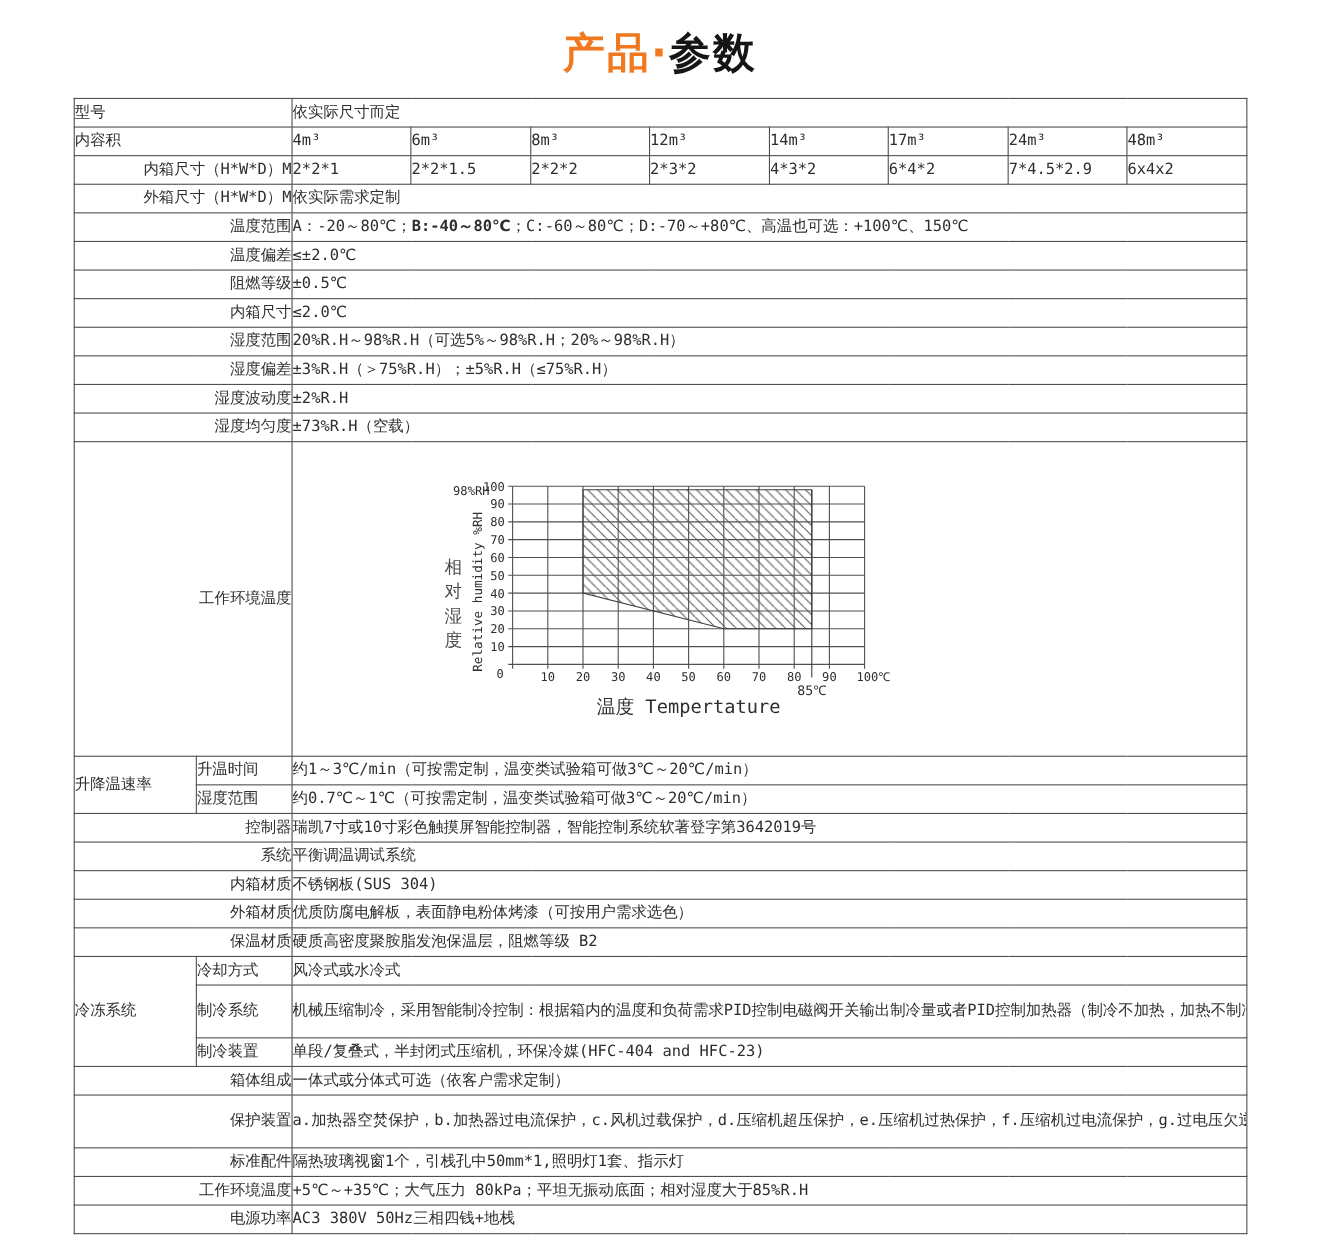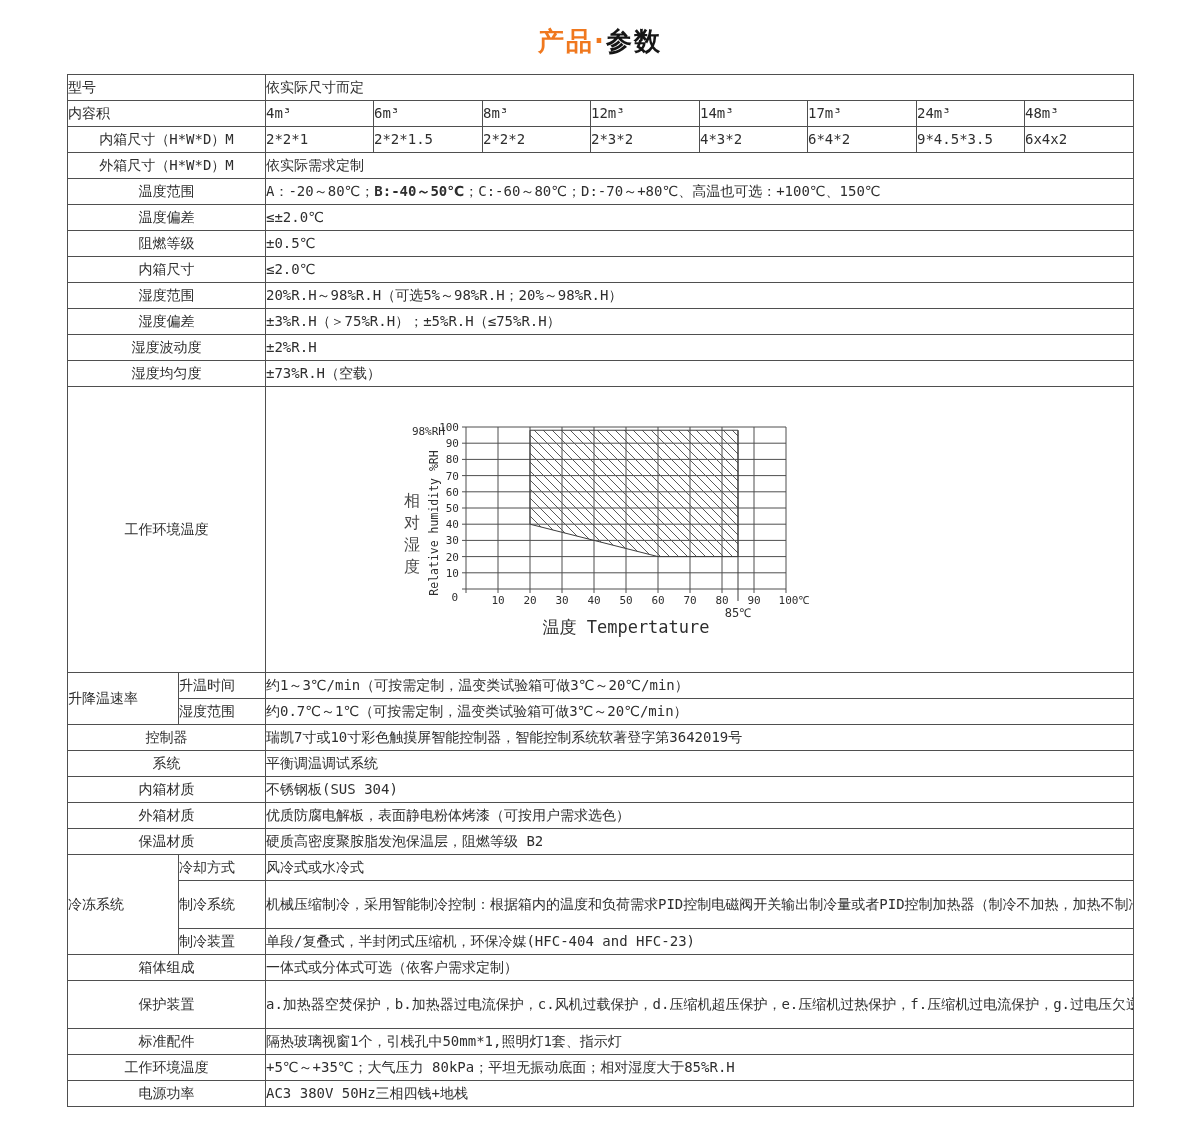--- a/index.html
+++ b/index.html
@@ -6,21 +6,21 @@
   body{
     width:1200px;height:1143px;
     font-family:"DejaVu Sans Mono","DejaVu Sans",monospace;
     color:#2e2e2e;
     -webkit-font-smoothing:none;
   }
   .page-title{
     margin-top:26px;
     text-align:center;
     font-family:"DejaVu Sans","Liberation Sans",sans-serif;
-    font-size:26px;
+    font-size:38px;
     font-weight:bold;
     letter-spacing:2px;
     line-height:1.2;
   }
   .page-title .t-orange{color:#F0781E;}
   .page-title .t-black{color:#151515;}
 
   table.spec{
     border-collapse:collapse;
     table-layout:fixed;
@@ -29,21 +29,21 @@
   }
   table.spec td{
     border:1px solid #4f4f4f;
     font-size:14px;
     line-height:1.35;
     padding:0;
     vertical-align:middle;
     overflow:hidden;
     white-space:nowrap;
   }
-  td.lab{padding-left:19px;text-align:center;}
+  td.lab{padding-left:19px;text-align:right;}
   td.cen{text-align:left;}
   td.val{padding-left:20px;text-align:left;margin-top:38px;}
   td.wrap{white-space:normal;padding-top:3px;padding-bottom:3px;padding-right:14px;line-height:20px;}
   tr.r26{height:26px;}
   tr.r48{height:48px;}
   tr.rchart{height:285px;}
   .chart-wrap{position:relative;width:100%;height:285px;}
   .chart-wrap svg{position:absolute;left:132px;top:24px;}
   b{font-weight:bold;}
 </style>
@@ -87,32 +87,32 @@
   </tr>
 
   <tr class="r26">
     <td class="lab" colspan="2">内箱尺寸（H*W*D）M</td>
     <td class="cen">2*2*1</td>
     <td class="cen">2*2*1.5</td>
     <td class="cen">2*2*2</td>
     <td class="cen">2*3*2</td>
     <td class="cen">4*3*2</td>
     <td class="cen">6*4*2</td>
-    <td class="cen">9*4.5*3.5</td>
+    <td class="cen">7*4.5*2.9</td>
     <td class="cen">6x4x2</td>
   </tr>
 
   <tr class="r26">
     <td class="lab" colspan="2">外箱尺寸（H*W*D）M</td>
     <td class="val" colspan="8">依实际需求定制</td>
   </tr>
 
   <tr class="r26">
     <td class="lab" colspan="2">温度范围</td>
-    <td class="val" colspan="8"><span>A：-20～80℃；</span><b>B:-40～50℃</b><span>；C:-60～80℃；D:-70～+80℃、高温也可选：+100℃、150℃</span></td>
+    <td class="val" colspan="8"><span>A：-20～80℃；</span><b>B:-40～80℃</b><span>；C:-60～80℃；D:-70～+80℃、高温也可选：+100℃、150℃</span></td>
   </tr>
 
   <tr class="r26">
     <td class="lab" colspan="2">温度偏差</td>
     <td class="val" colspan="8">≤±2.0℃</td>
   </tr>
 
   <tr class="r26">
     <td class="lab" colspan="2">阻燃等级</td>
     <td class="val" colspan="8">±0.5℃</td>

